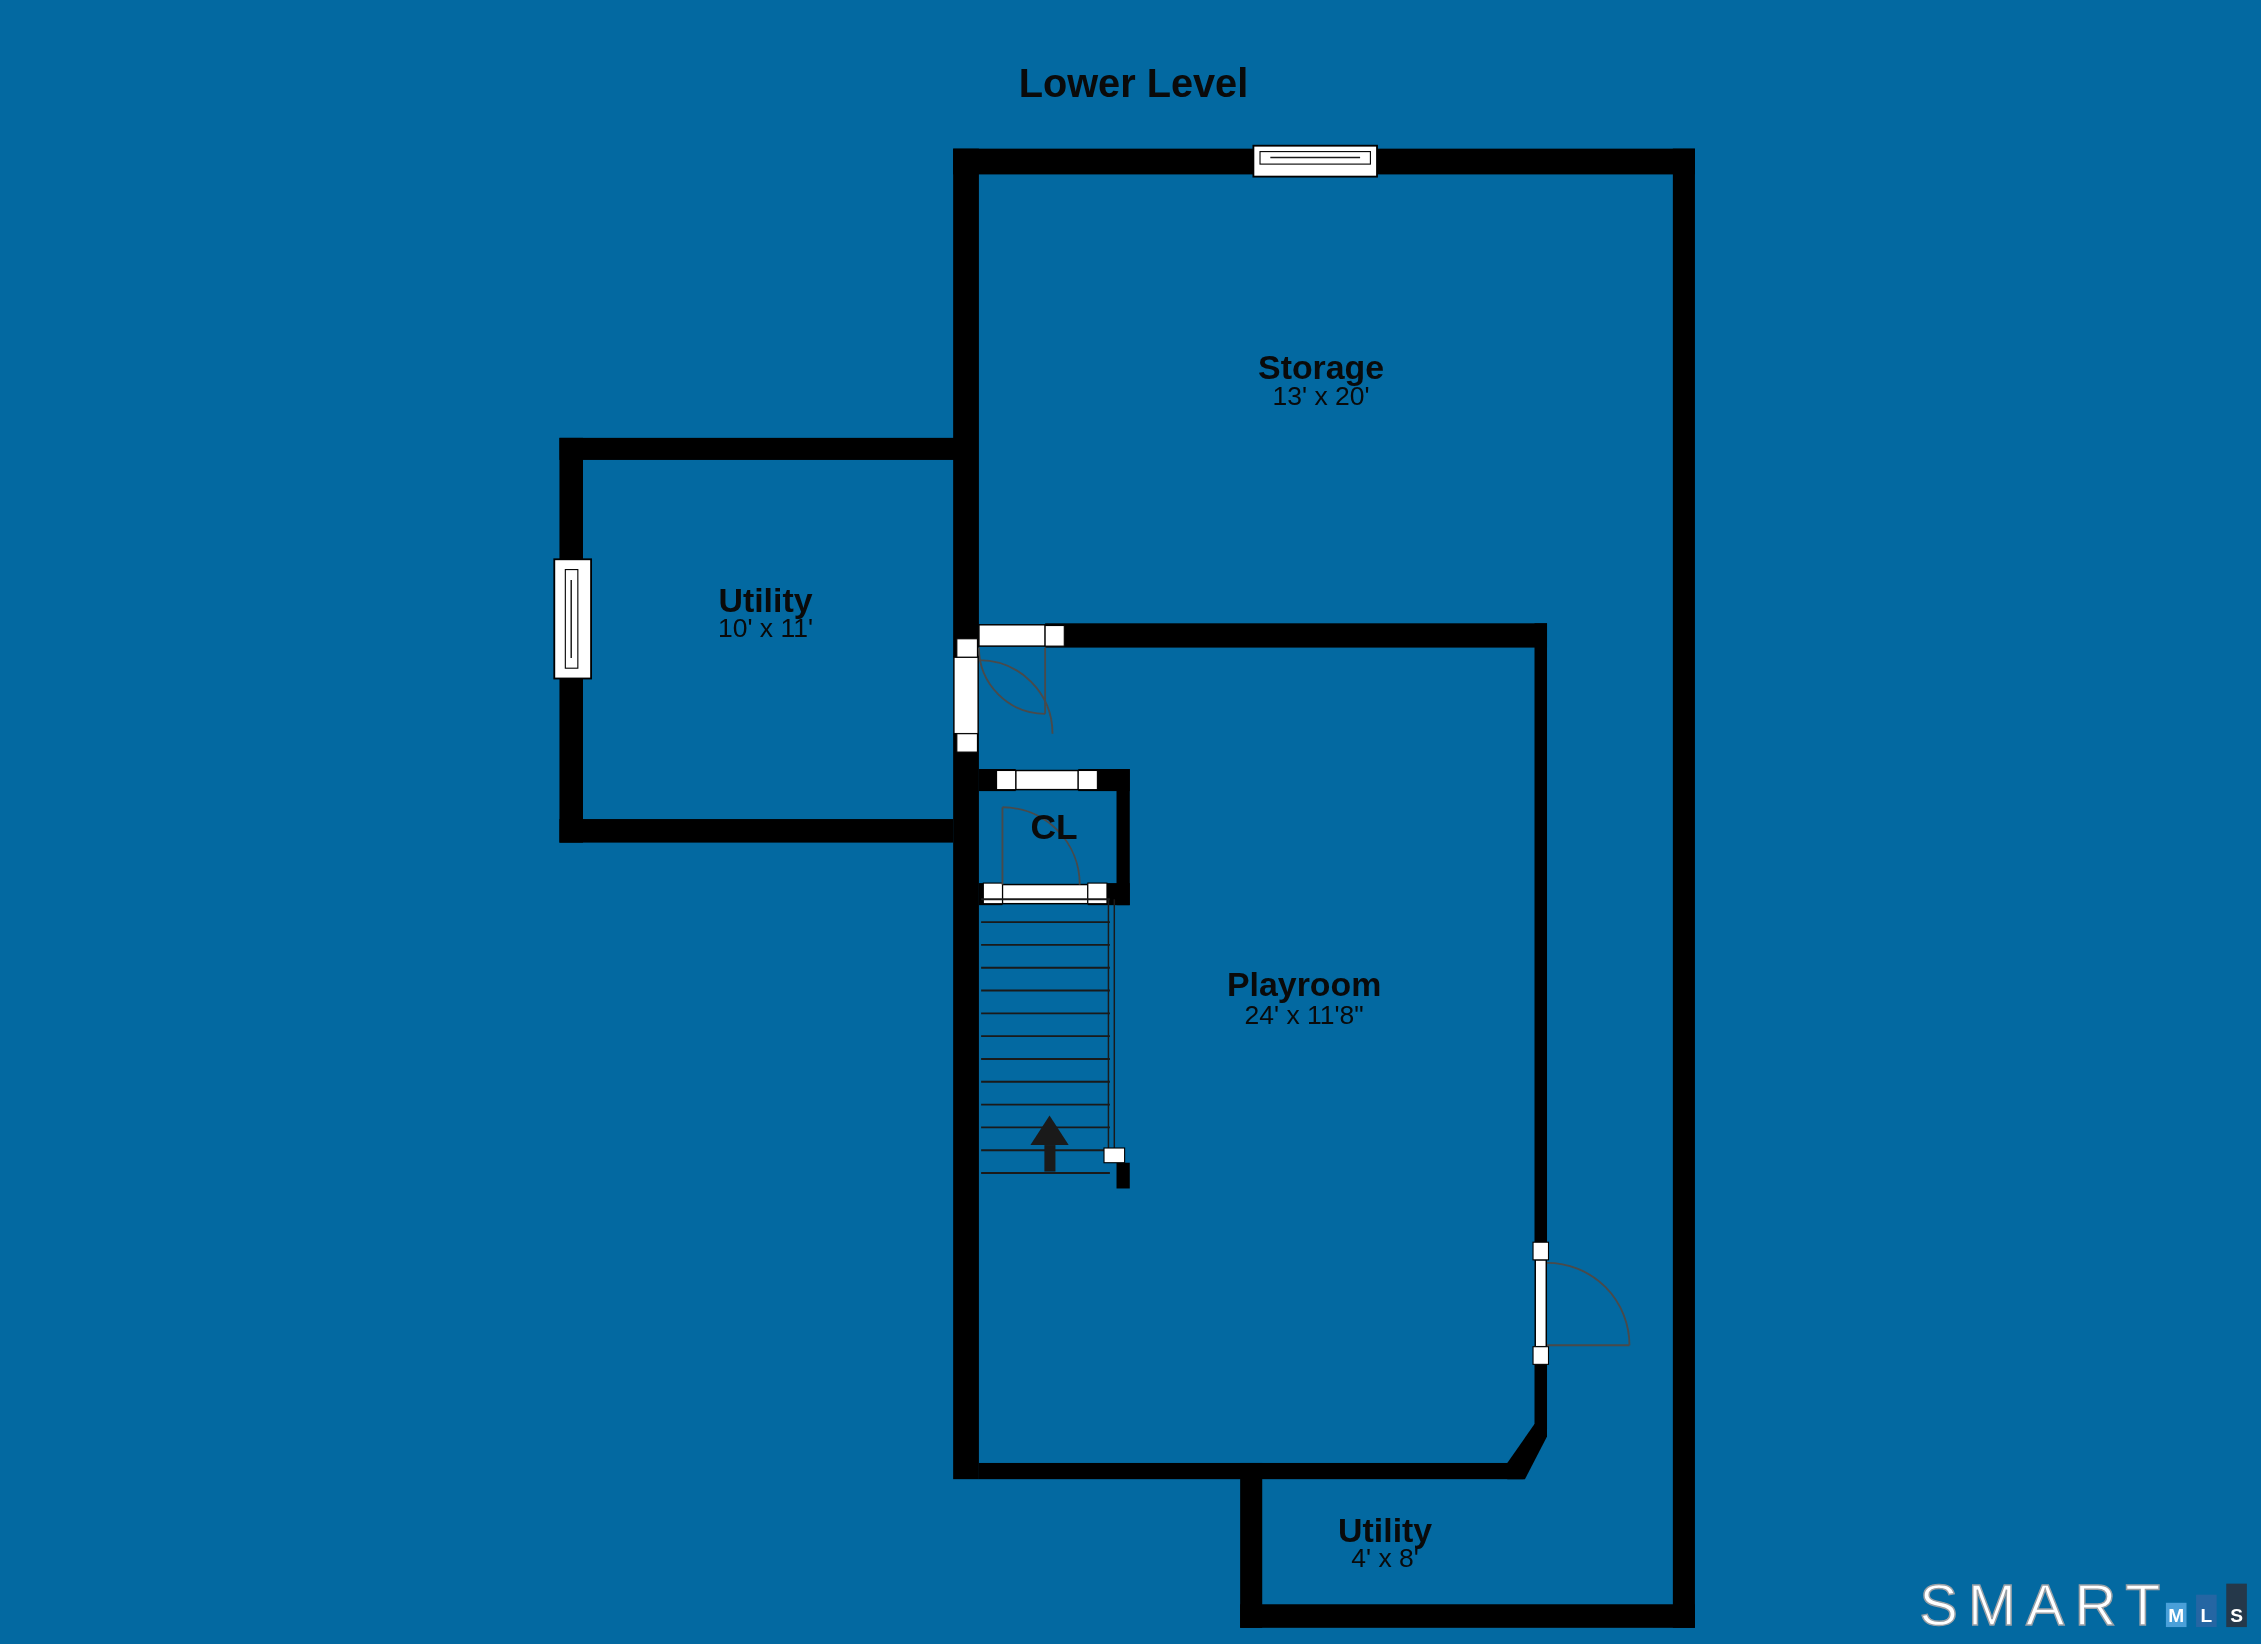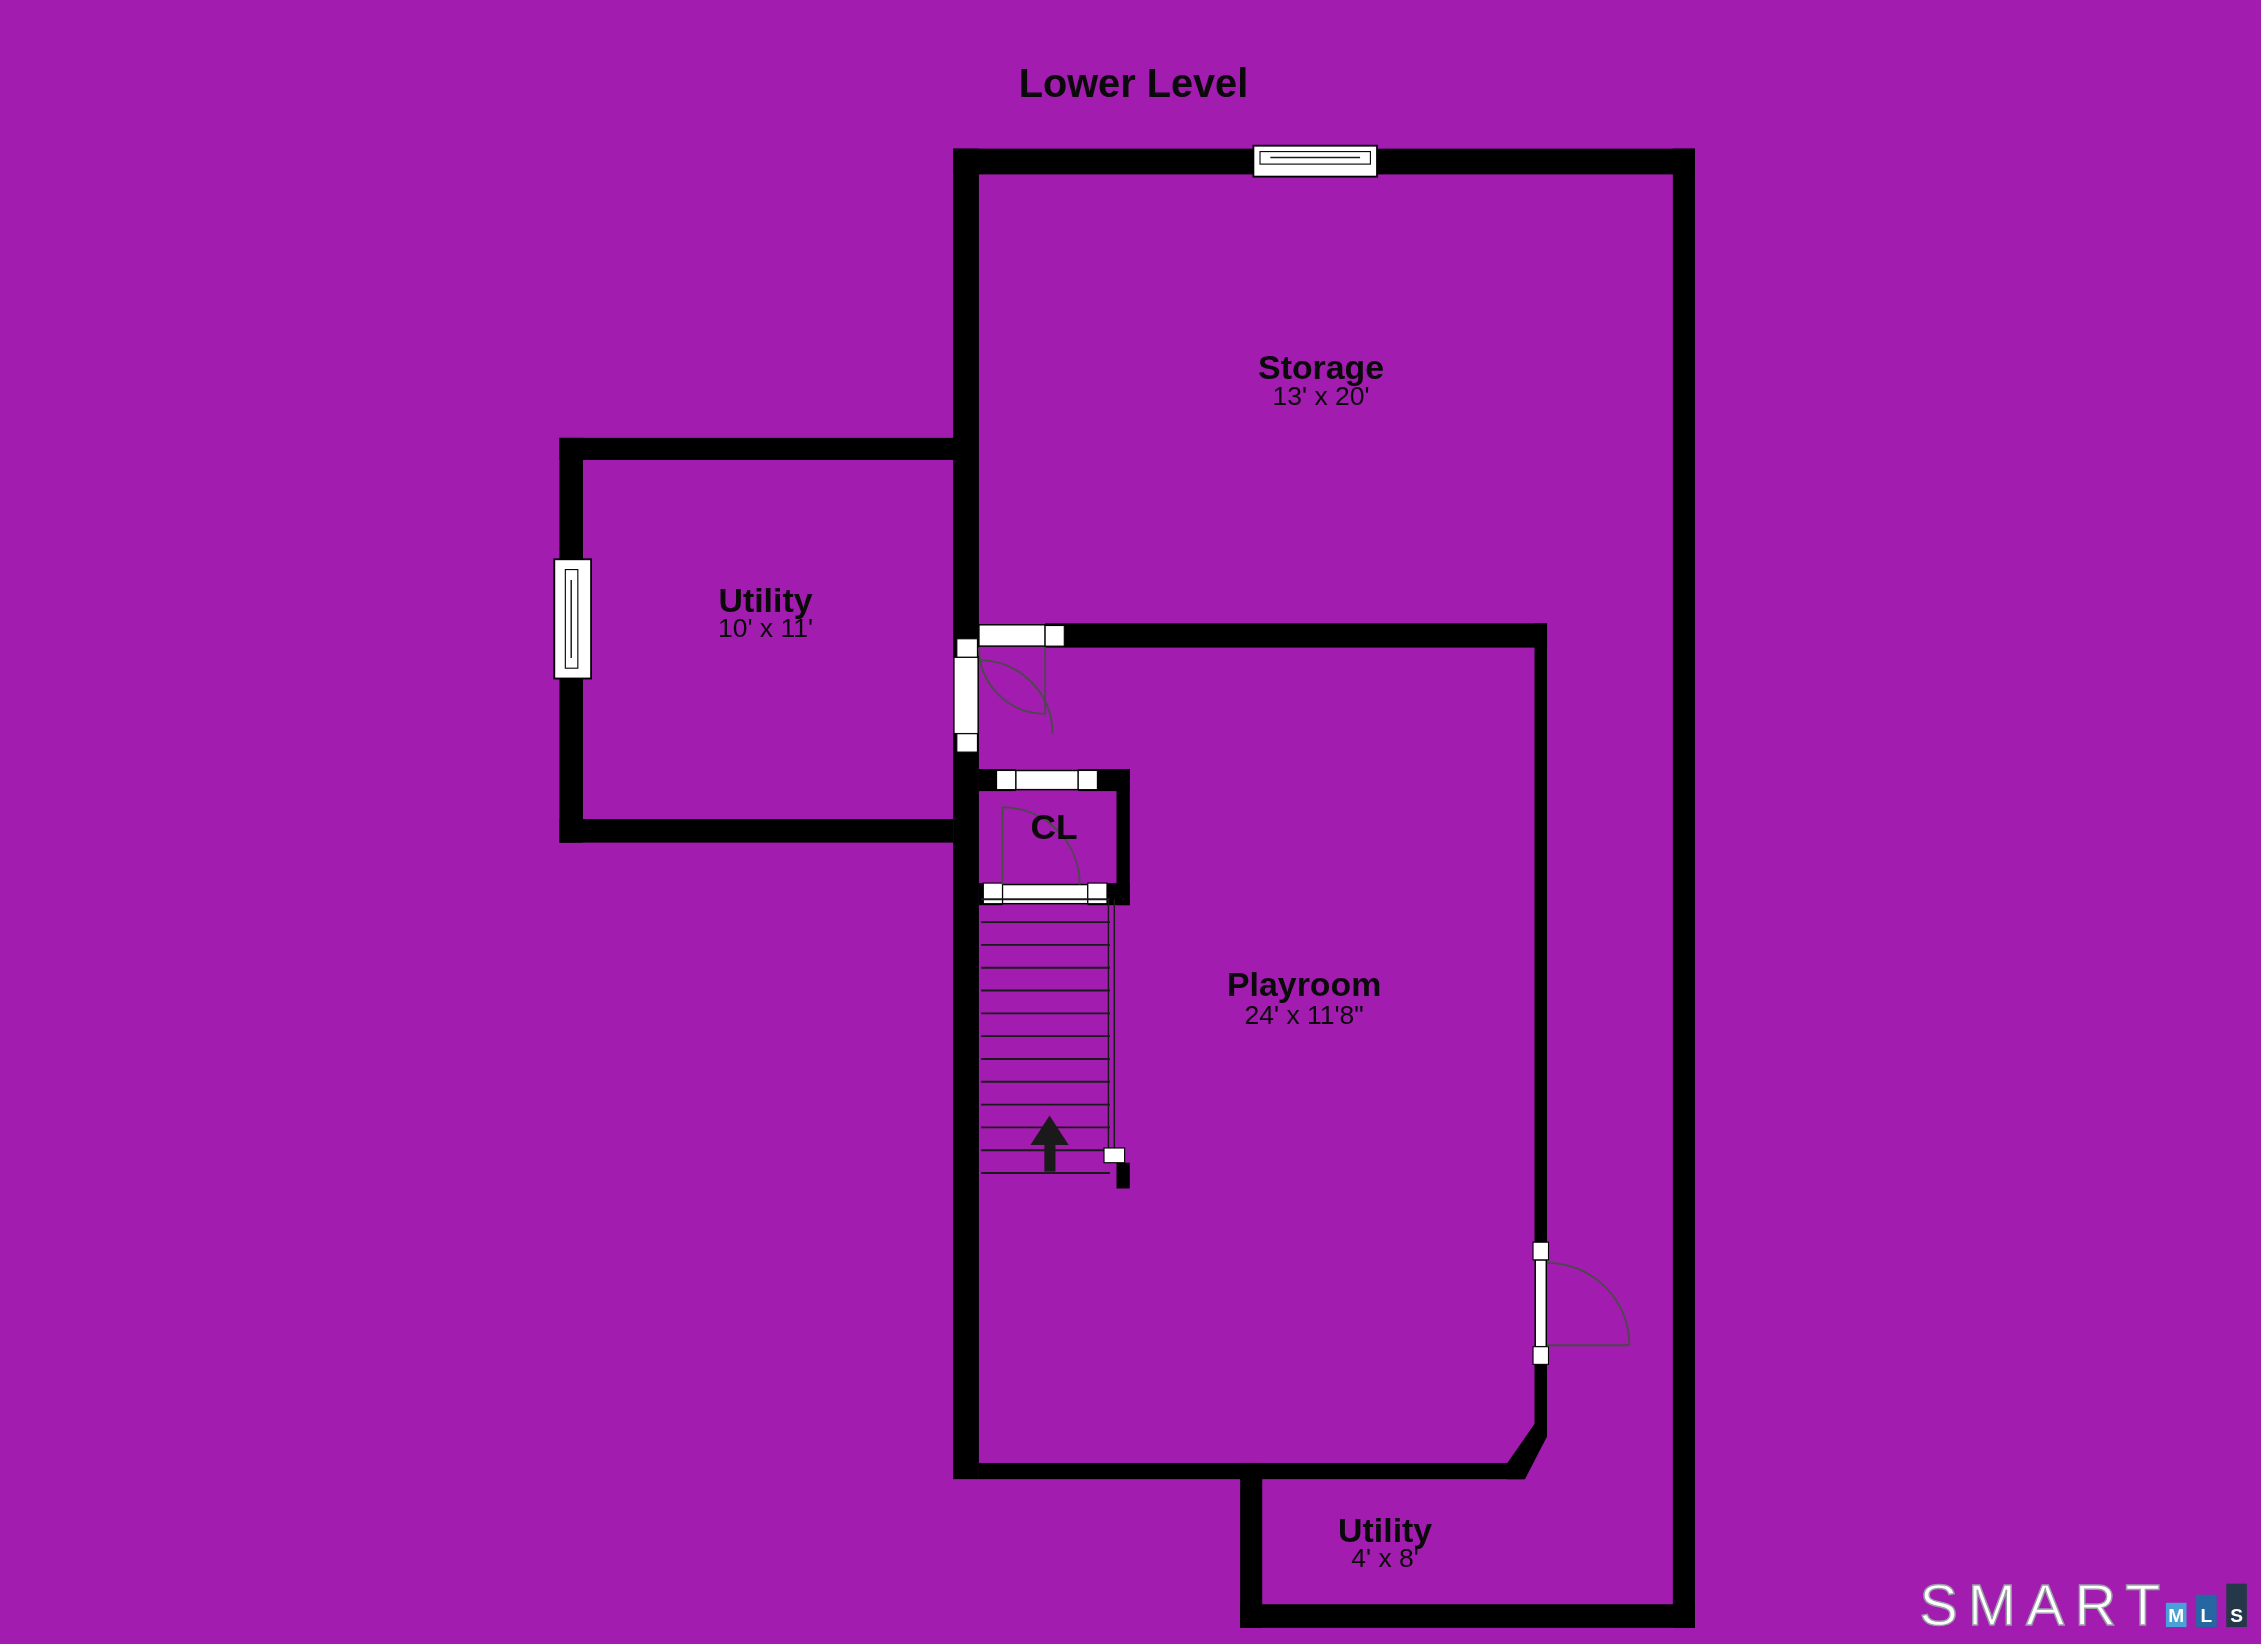--- a/index.html
+++ b/index.html
@@ -1,19 +1,19 @@
 <!DOCTYPE html>
 <html style="font-size:11.8px"><head>
 <meta charset="utf-8">
 <style>
   html,body{margin:0;padding:0;background:#ffffff;}
   .canvas{
     position:relative;
     width:2261px;height:1644px;
-    background:#a21caf;
+    background:#0369a1;
     font-family:"Liberation Sans", sans-serif;
     overflow:hidden;
   }
   svg{display:block;position:absolute;left:0;top:0;}
   .wall{fill:#000000;stroke:none;}
   .gap{fill:#ffffff;stroke:#000000;stroke-width:2;}
   .jamb{fill:#ffffff;stroke:#000000;stroke-width:1.5;}
   .arc{fill:none;stroke:#4a4a4a;stroke-width:2.5;}
   .leaf{fill:none;stroke:#4a4a4a;stroke-width:2.5;}
   .tread{stroke:#1a1a1a;stroke-width:2.5;}

